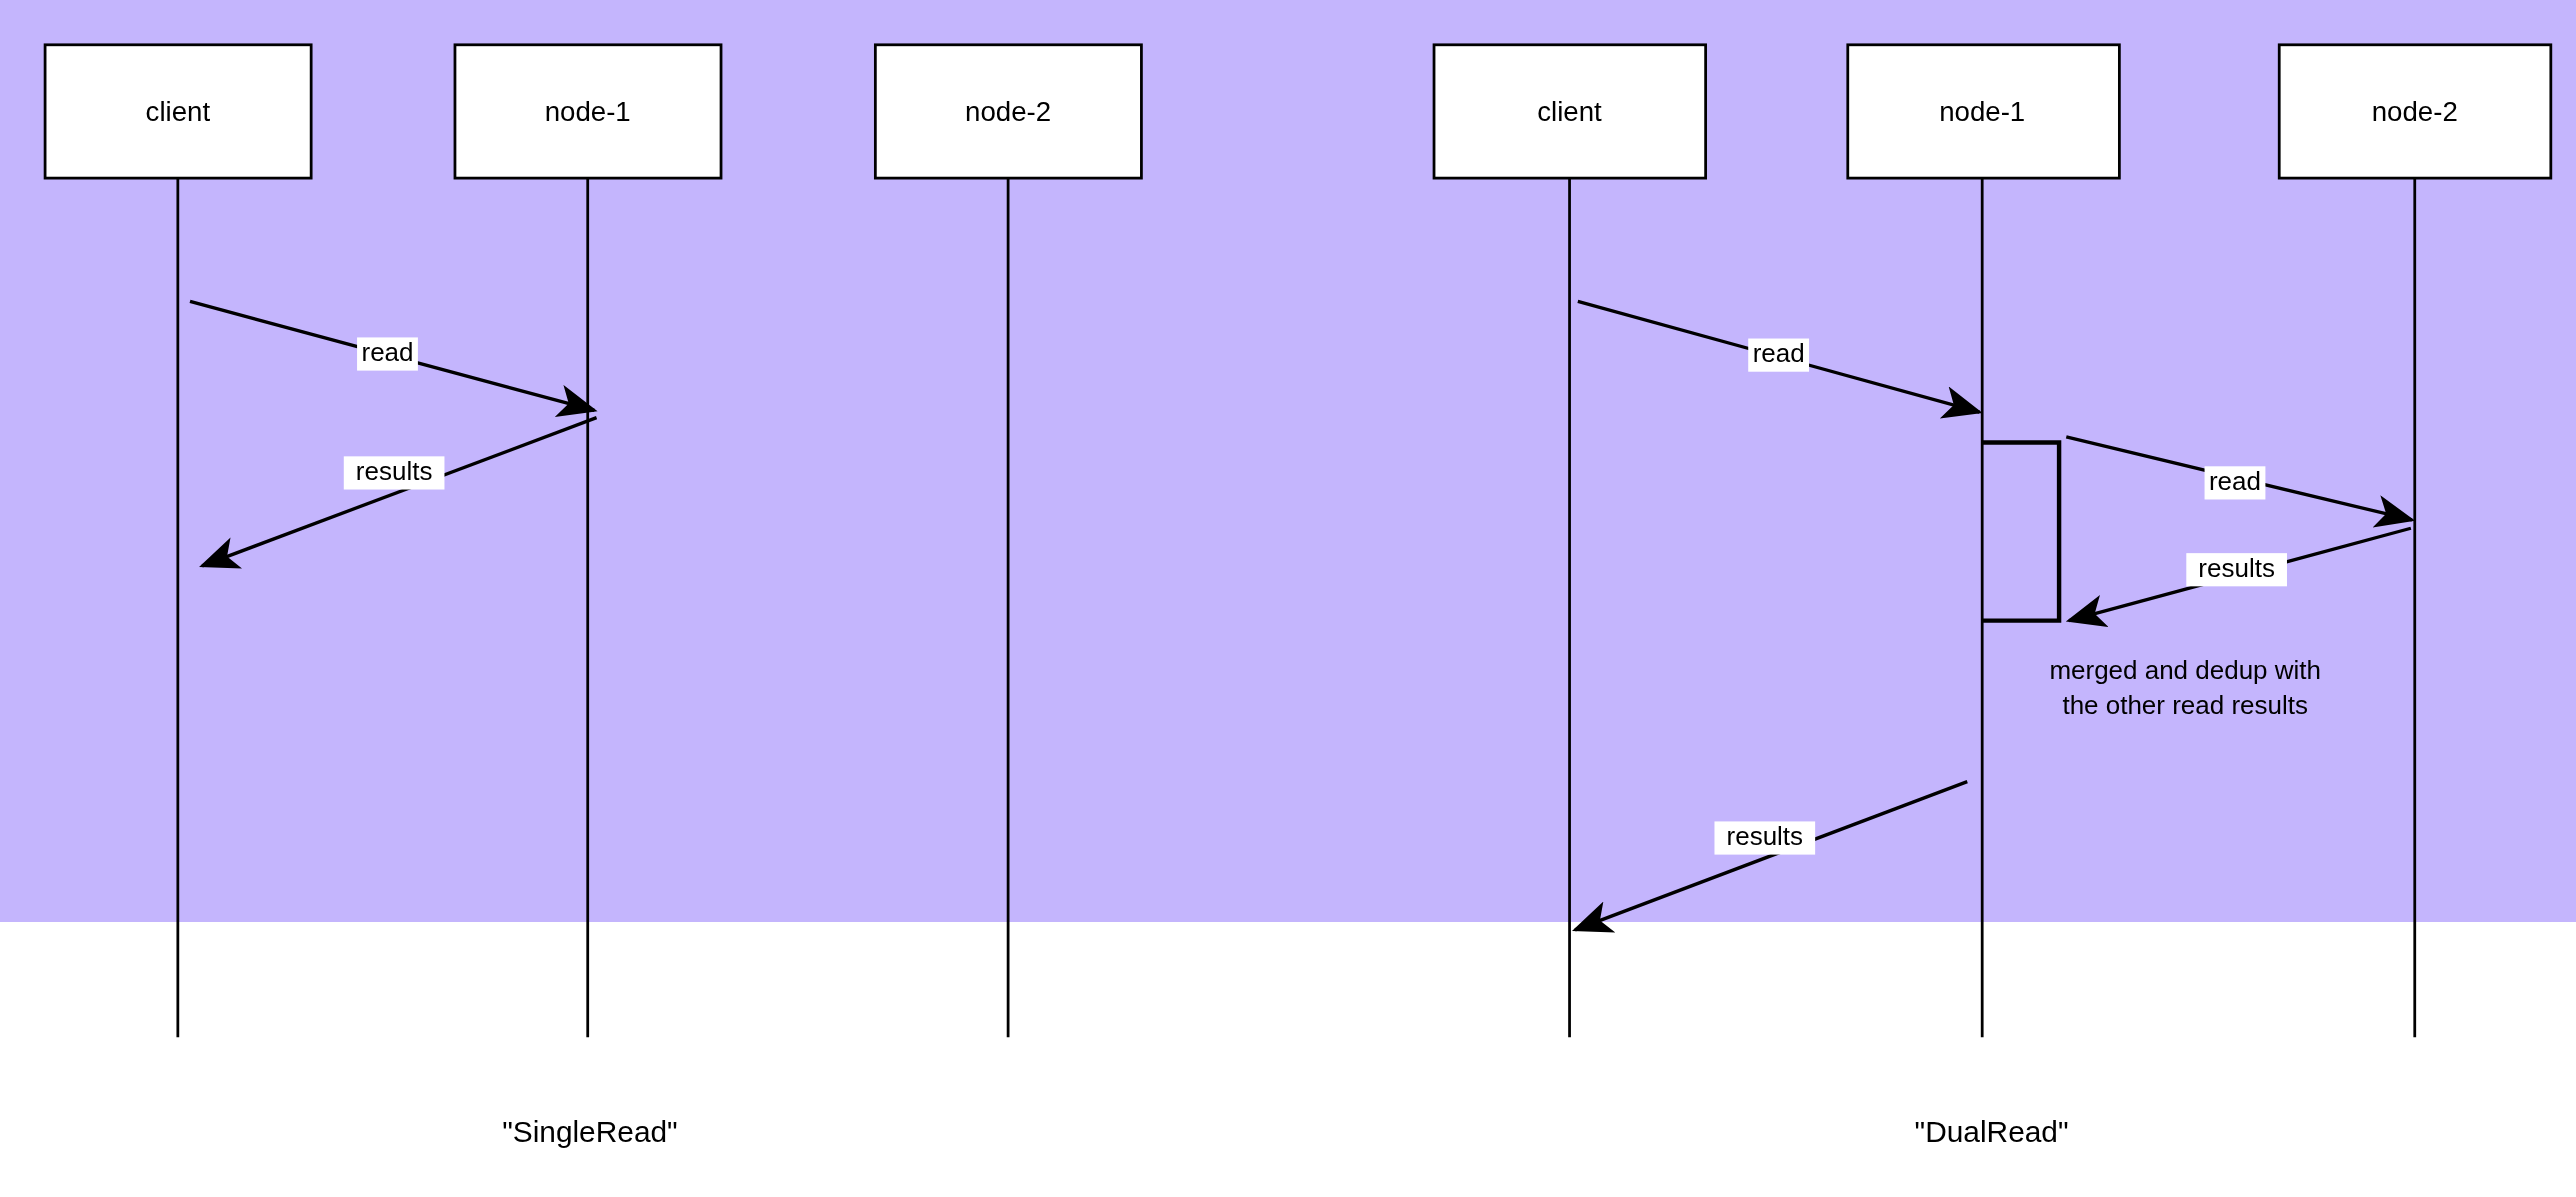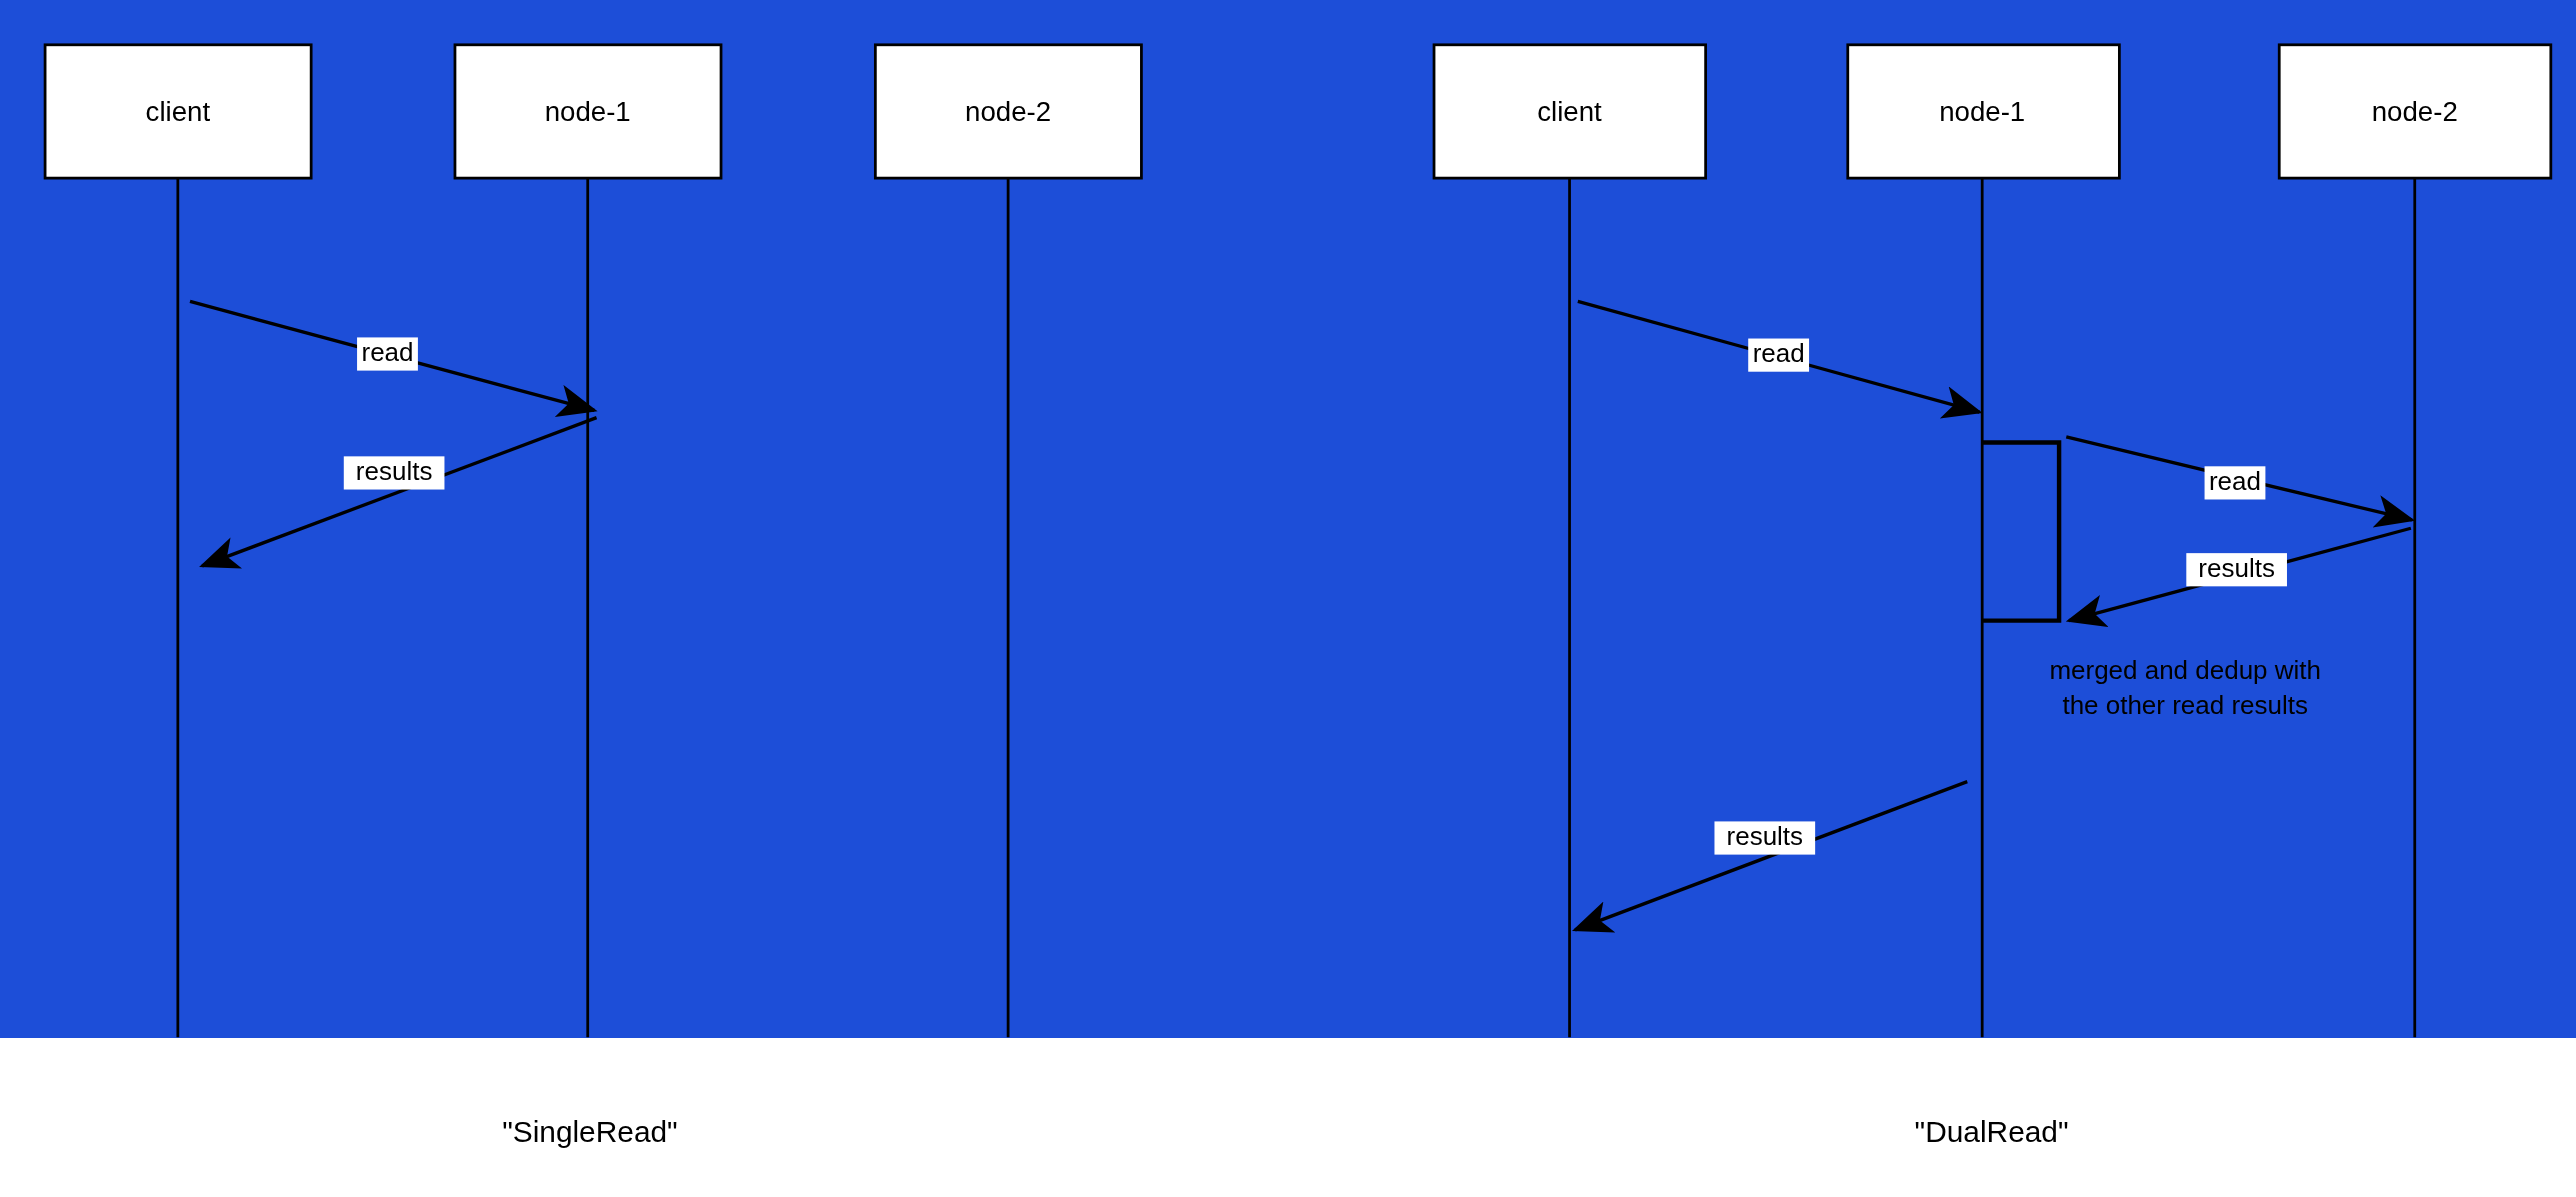--- a/index.html
+++ b/index.html
@@ -11,22 +11,22 @@
   body {
     width: 2576px;
     height: 1197px;
     font-family: "Liberation Sans", sans-serif;
     color: #000000;
     overflow: hidden;
   }
   #canvas {
     position: relative;
     width: 2576px;
-    height: 1038px;
-    background: #1d4ed8;
+    height: 922px;
+    background: #c4b5fd;
   }
   svg.diagram-layer {
     position: absolute;
     top: 0;
     left: 0;
     width: 2576px;
     height: 1197px;
   }
   .lifeline-box rect {
     fill: #ffffff;

